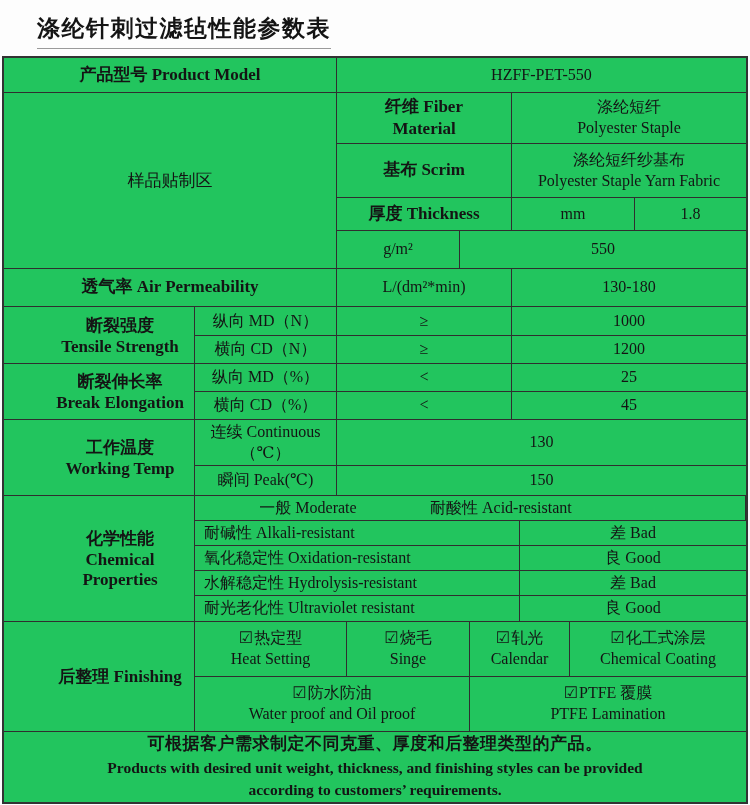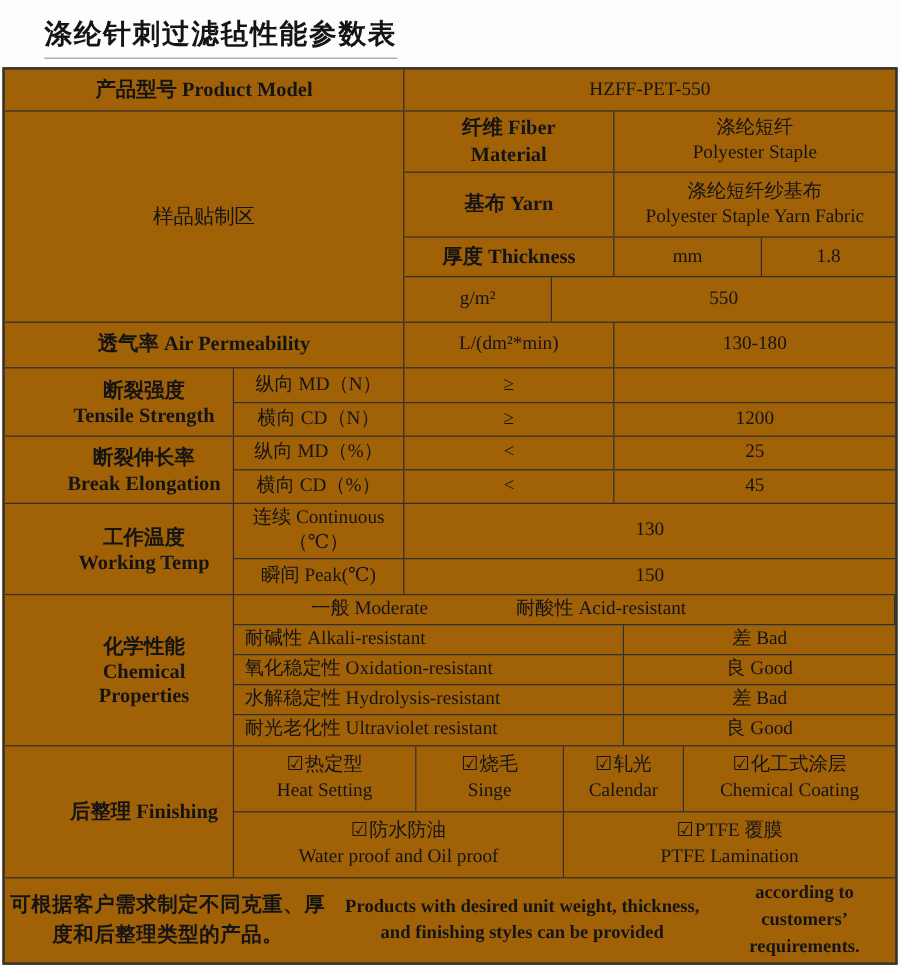--- a/index.html
+++ b/index.html
@@ -15,21 +15,21 @@
   }
   .page-title{
     position:absolute; left:37px; top:13px;
     font-size:23px; font-weight:bold; letter-spacing:1.5px;
     padding-bottom:4px;
     border-bottom:1px solid #9a9a9a;
   }
   .tbl{
     position:absolute; left:2px; top:56px; width:746px;
     border:2px solid #333;
-    background:#a16207;
+    background:#22c55e;
   }
   .sec{ display:flex; border-bottom:1px solid var(--ln); }
   .sec.nb{ border-bottom:none; }
   .seclabel{
     display:flex; flex-direction:column; align-items:center; justify-content:center;
     text-align:center; border-right:1px solid var(--ln);
   }
   .subs{ flex:1; display:flex; flex-direction:column; }
   .srow{ display:flex; border-bottom:1px solid var(--ln); }
   .srow:last-child{ border-bottom:none; }
@@ -54,21 +54,21 @@
   .h-product{ height:35px; }
   .h-fiber{ height:51px; } .h-scrim{ height:54px; }
   .h-thick{ height:33px; } .h-weight{ height:37px; }
   .h-air{ height:38px; }
   .h-tmd{ height:29px; } .h-tcd{ height:27px; }
   .h-emd{ height:28px; } .h-ecd{ height:27px; }
   .h-cont{ height:46px; } .h-peak{ height:29px; }
   .h-chem{ height:25px; }
   .h-fin1{ height:55px; } .h-fin2{ height:54px; }
   .footer{
-    display:flex; flex-direction:row; align-items:center; justify-content:center;
+    display:flex; flex-direction:column; align-items:center; justify-content:center;
     height:70px; text-align:center; line-height:1.45;
   }
   .footer .zh{ font-weight:bold; font-size:17px; letter-spacing:0.5px; }
   .footer .en{ font-weight:bold; font-size:15.5px; }
   .chk{ margin-right:1px; }
 </style>
 </head>
 <body>
 
 <div class="page-title">涤纶针刺过滤毡性能参数表</div>
@@ -87,21 +87,21 @@
         <div class="c wB b big">
           <div>纤维 Fiber</div>
           <div>Material</div>
         </div>
         <div class="c last">
           <div>涤纶短纤</div>
           <div>Polyester Staple</div>
         </div>
       </div>
       <div class="srow h-scrim">
-        <div class="c wB b big">基布 Yarn</div>
+        <div class="c wB b big">基布 Scrim</div>
         <div class="c last">
           <div>涤纶短纤纱基布</div>
           <div>Polyester Staple Yarn Fabric</div>
         </div>
       </div>
       <div class="srow h-thick">
         <div class="c wB b big">厚度 Thickness</div>
         <div class="c wC">mm</div>
         <div class="c last">1.8</div>
       </div>
@@ -120,20 +120,21 @@
 
   <div class="sec">
     <div class="seclabel wL b big">
       <div>断裂强度</div>
       <div>Tensile Strength</div>
     </div>
     <div class="subs">
       <div class="srow h-tmd">
         <div class="c wS">纵向 MD（N）</div>
         <div class="c wB">≥</div>
+        <div class="c last">1000</div>
       </div>
       <div class="srow h-tcd">
         <div class="c wS">横向 CD（N）</div>
         <div class="c wB">≥</div>
         <div class="c last">1200</div>
       </div>
     </div>
   </div>
 
   <div class="sec">

